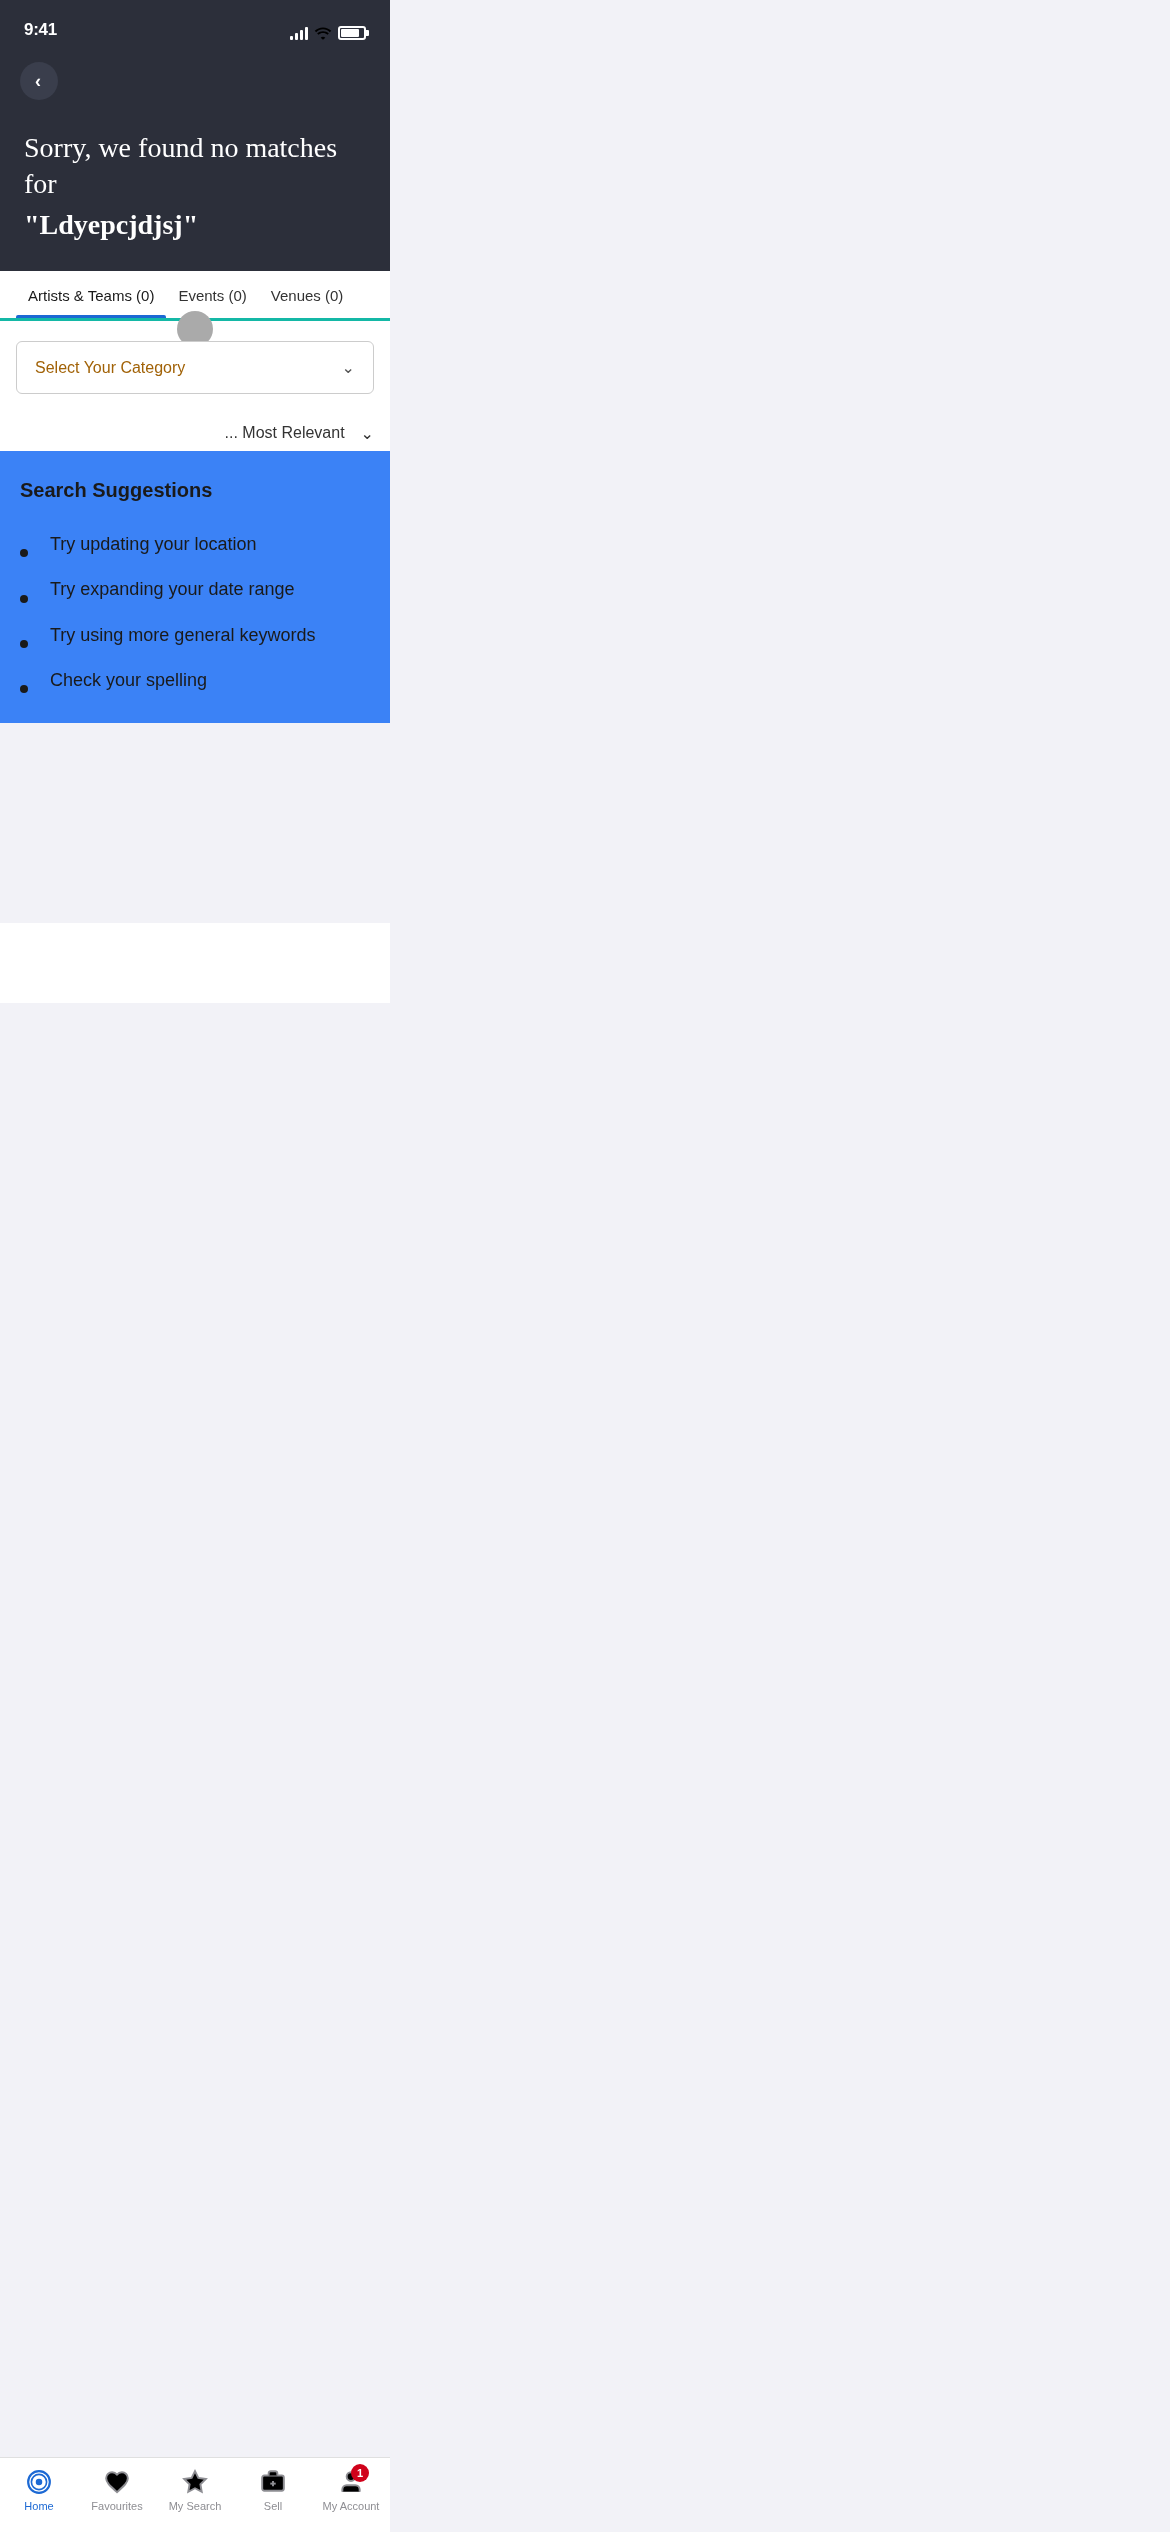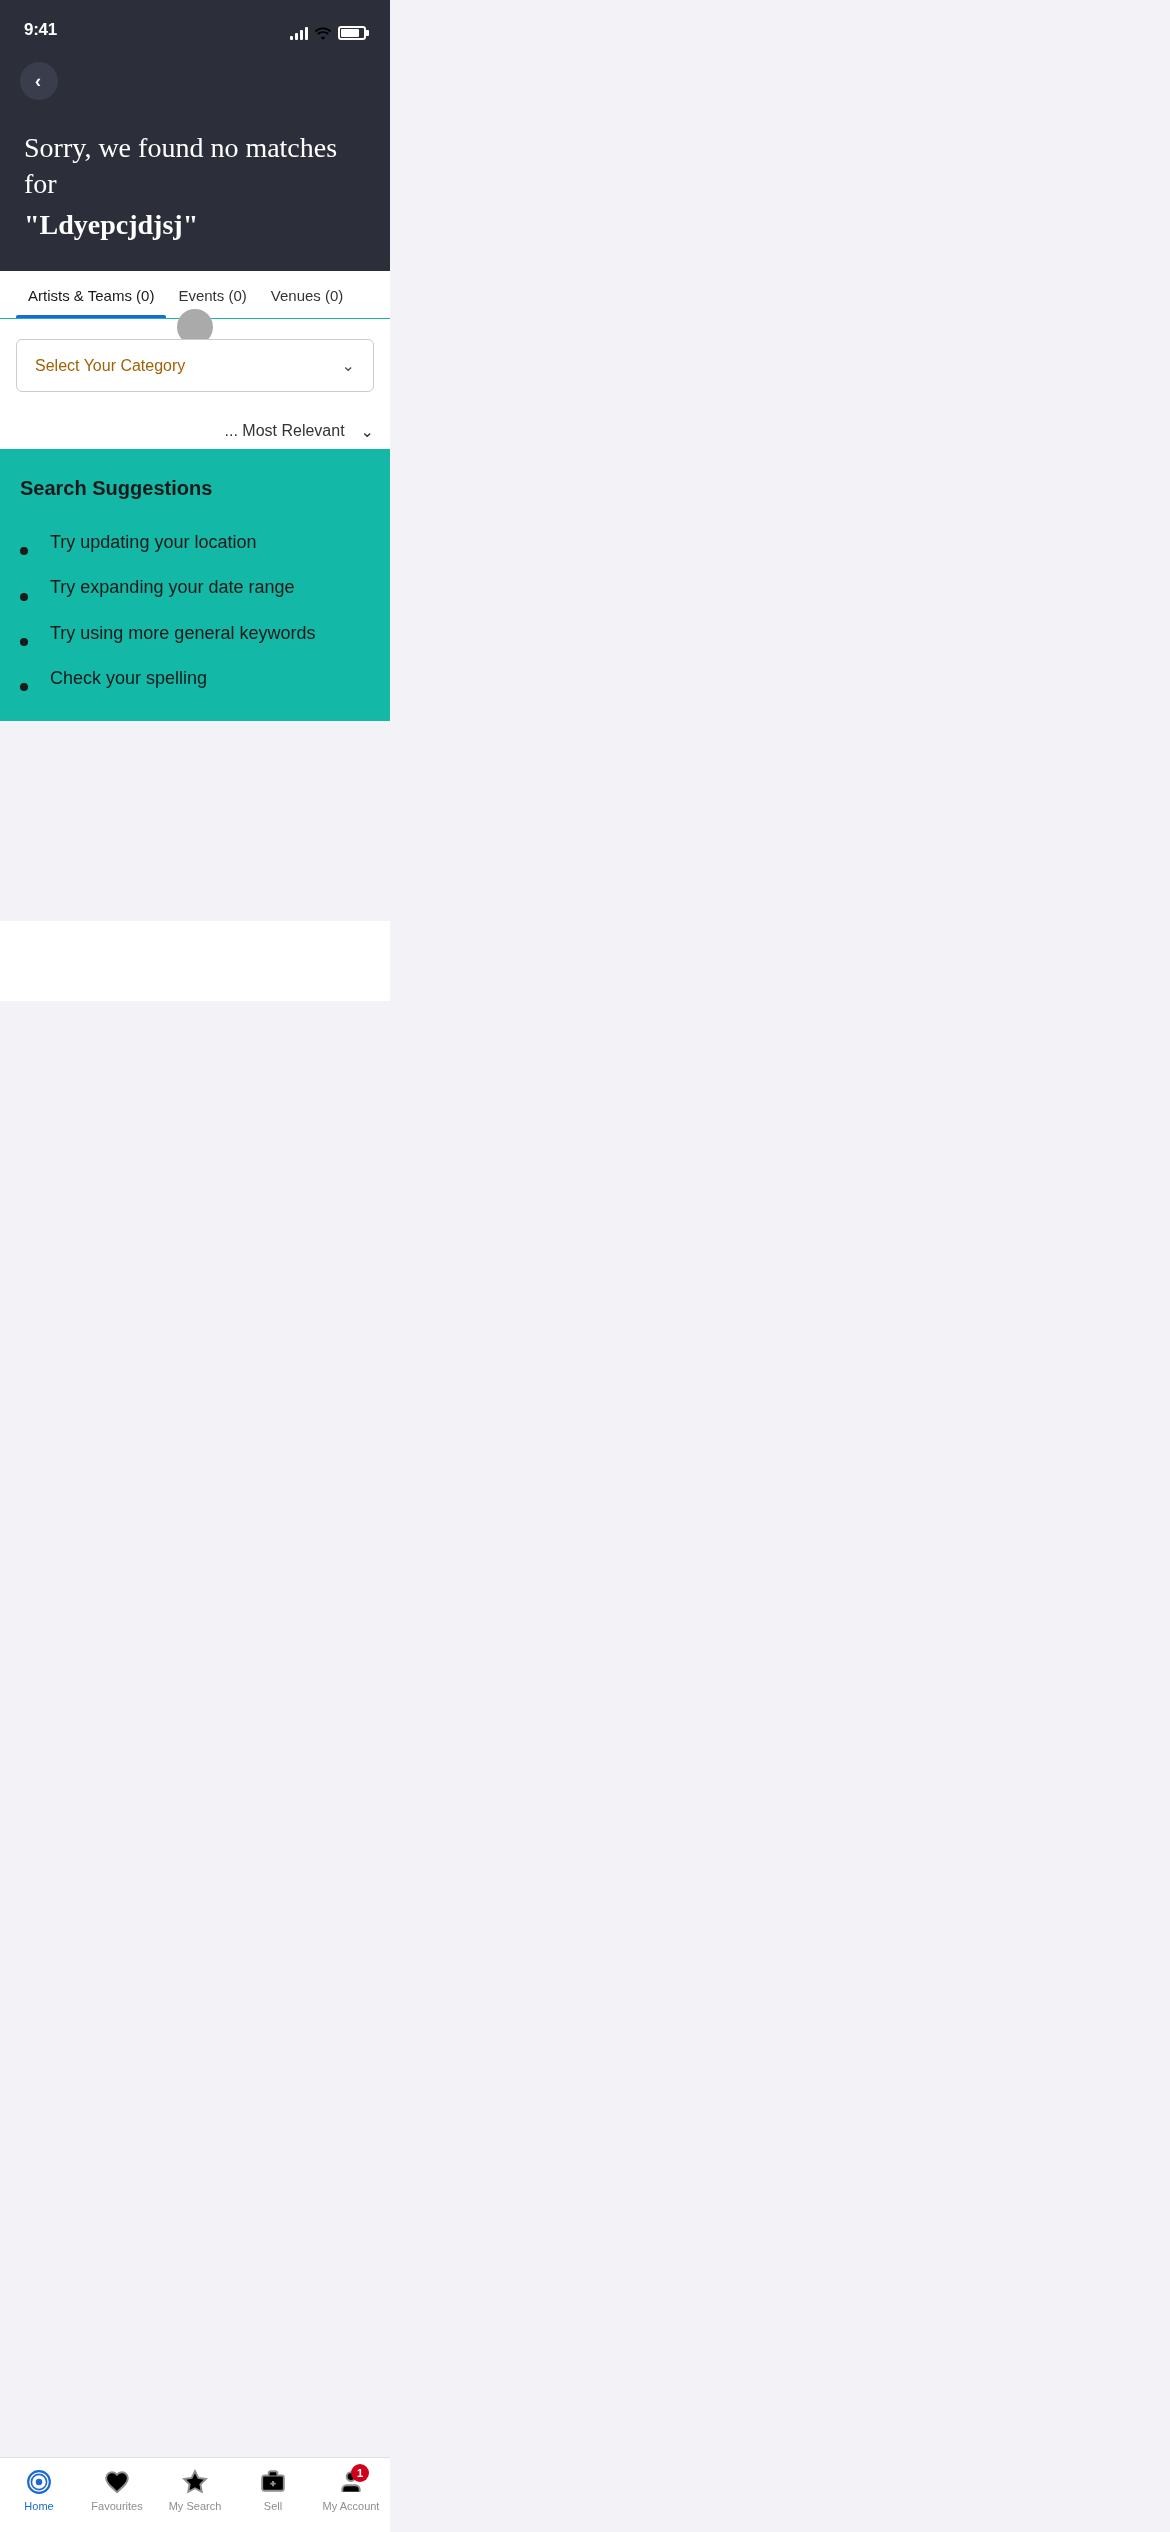--- a/index.html
+++ b/index.html
@@ -124,21 +124,21 @@
     .header-title {
       color: white;
       font-size: 28px;
       font-weight: 700;
       line-height: 1.3;
     }
 
     
     .tabs-container {
       background: white;
-      border-bottom: 1px solid #14b8a6;
+      border-bottom: 3px solid #14b8a6;
     }
 
     .tabs {
       display: flex;
       padding: 0 16px;
     }
 
     .tab {
       padding: 16px 12px 14px;
       font-size: 15px;
@@ -221,21 +221,21 @@
       cursor: pointer;
     }
 
     .sort-chevron {
       font-size: 16px;
       color: #333;
     }
 
     
     .main-content {
-      background: #14b8a6;
+      background: #3b82f6;
       padding: 28px 20px 20px;
     }
 
     .search-suggestions-title {
       font-size: 20px;
       font-weight: 700;
       color: #1a1a1a;
       margin-bottom: 20px;
     }
 

